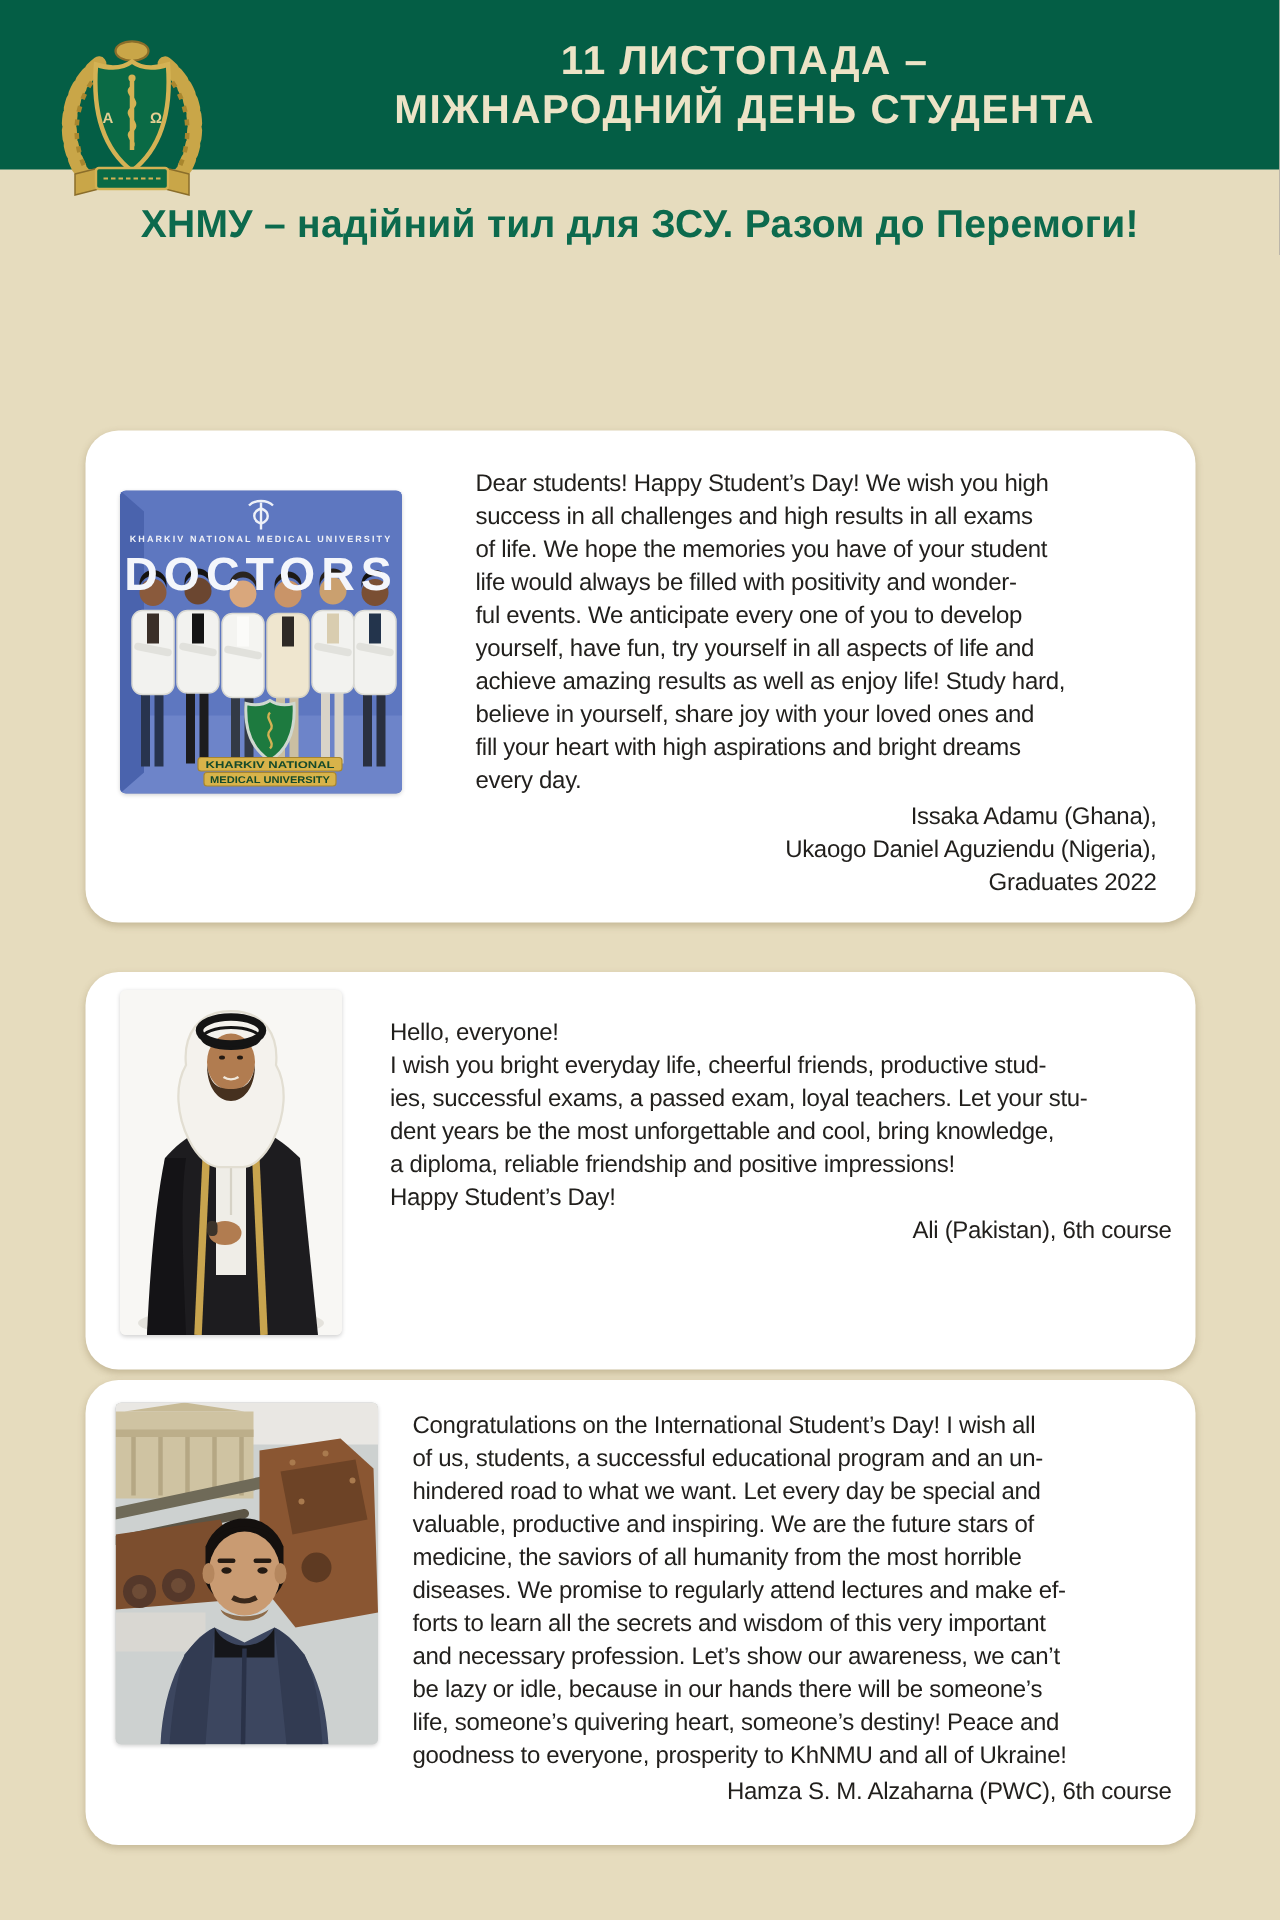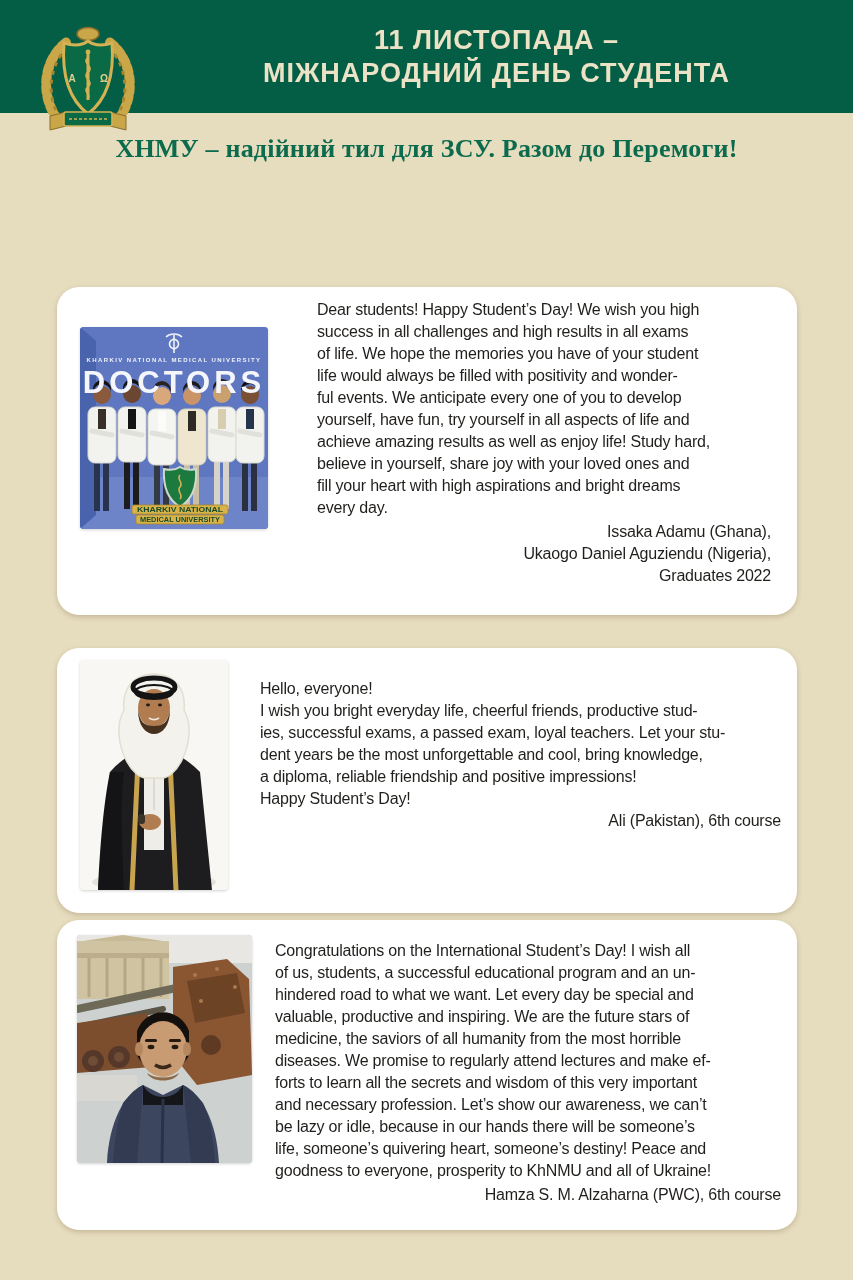--- a/index.html
+++ b/index.html
@@ -11,21 +11,21 @@
   
   .header-band{position:absolute;left:0;top:0;width:853px;height:113px;background:#045e45;}
   .header-title{
     position:absolute;left:150px;right:10px;top:24px;text-align:center;
     color:#ece3c6;font-weight:bold;font-size:27px;line-height:33px;letter-spacing:1px;
   }
   .logo{position:absolute;left:36px;top:26px;width:104px;height:110px;}
   
   .tagline{
     position:absolute;left:0;top:134px;width:853px;text-align:center;
-    color:#0c6a4d;font-weight:bold;font-size:26px;letter-spacing:0.2px;font-family:Liberation Serif, serif;
+    color:#0c6a4d;font-weight:bold;font-size:26px;letter-spacing:0.2px;
   }
   .banner{
     position:absolute;left:62px;top:186px;width:730px;height:76px;
     background:#175741;border-radius:13px;
     display:flex;align-items:center;justify-content:center;
     color:#fbfbf7;font-weight:bold;font-size:27px;letter-spacing:-0.2px;
     box-shadow:inset 0 0 0 1px rgba(255,255,255,0.12), 0 2px 2px rgba(60,50,20,0.25);
   }
   
   .card{
@@ -33,21 +33,21 @@
     box-shadow:0 2px 5px rgba(120,100,60,0.30);
   }
   .card-1{top:287px;height:328px;}
   .card-2{top:648px;height:265px;}
   .card-3{top:920px;height:310px;}
   .photo{position:absolute;border-radius:4px;overflow:hidden;box-shadow:0 1px 3px rgba(0,0,0,0.18);}
   .photo-1{left:23px;top:40px;width:188px;height:202px;background:#5e77c0;}
   .photo-2{left:23px;top:12px;width:148px;height:230px;background:#f7f6f3;}
   .photo-3{left:20px;top:15px;width:175px;height:228px;background:#cfd3d2;}
   .content{position:absolute;}
-  .content-1{left:260px;right:26px;top:12px;}
+  .content-1{left:260px;right:26px;top:25px;}
   .content-2{left:203px;right:16px;top:30px;}
   .content-3{left:218px;right:16px;top:20px;}
   .message{
     white-space:pre-line;color:#211f1c;font-size:16px;line-height:22px;
     letter-spacing:-0.2px;overflow:hidden;
   }
   .signature{
     white-space:pre-line;color:#211f1c;font-size:16px;line-height:22px;
     letter-spacing:-0.2px;text-align:right;
   }

